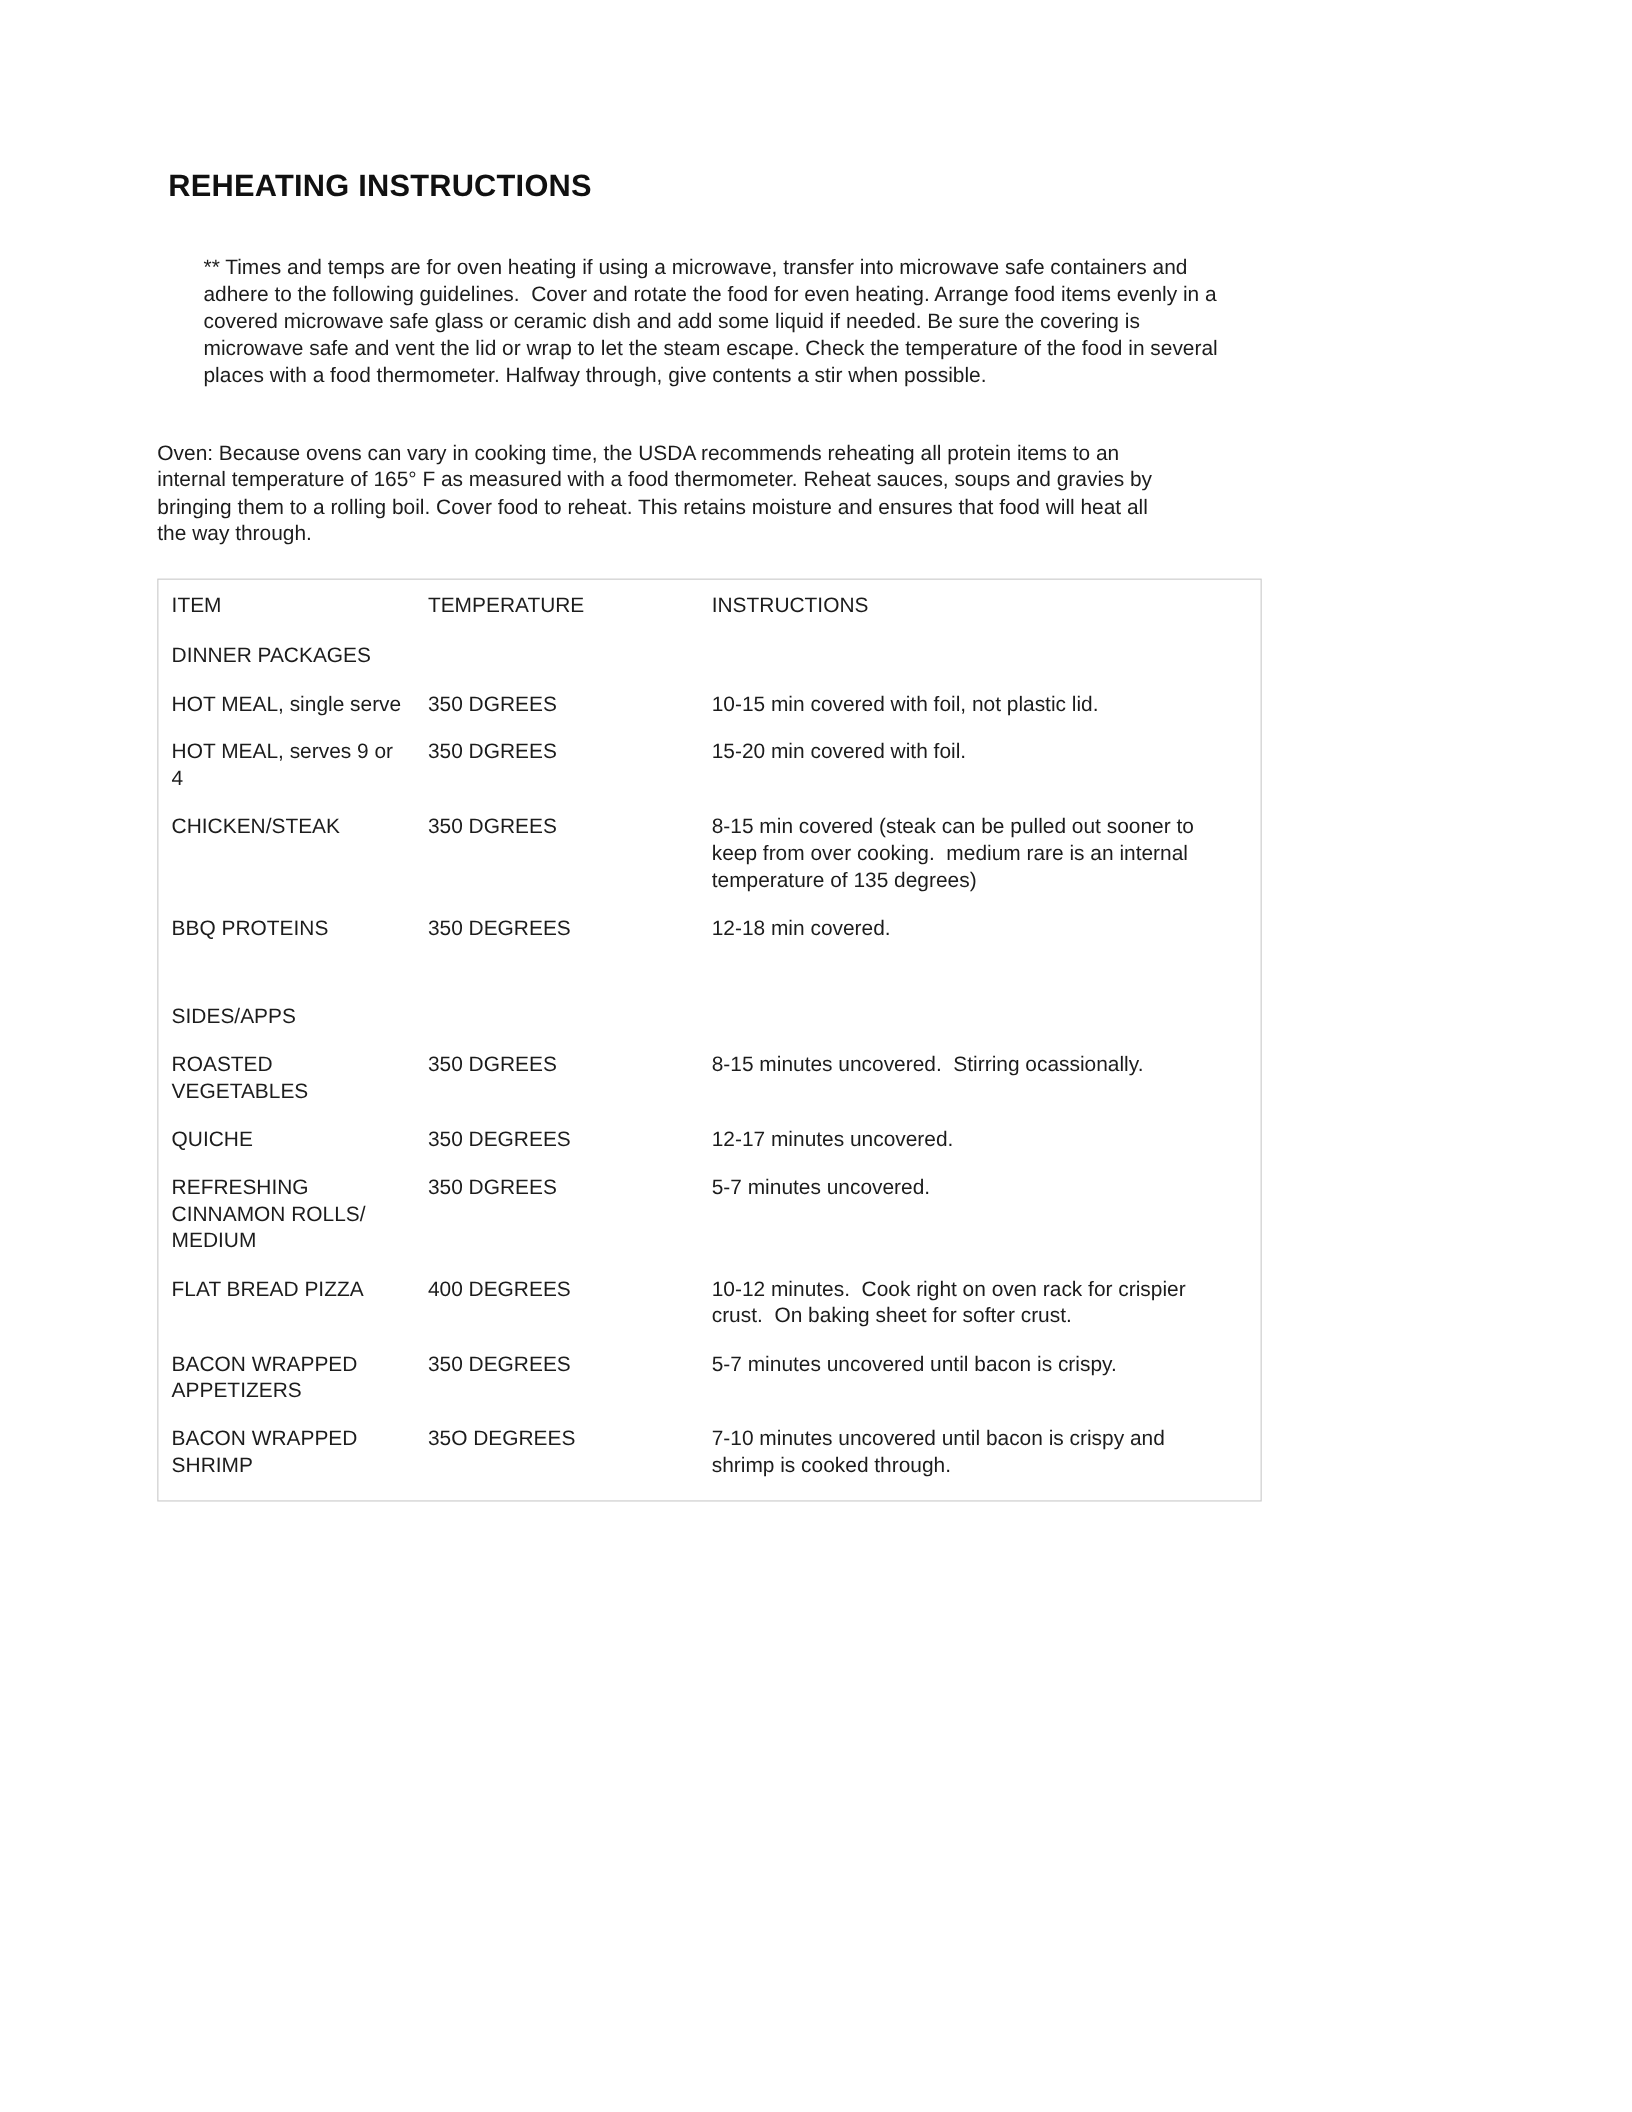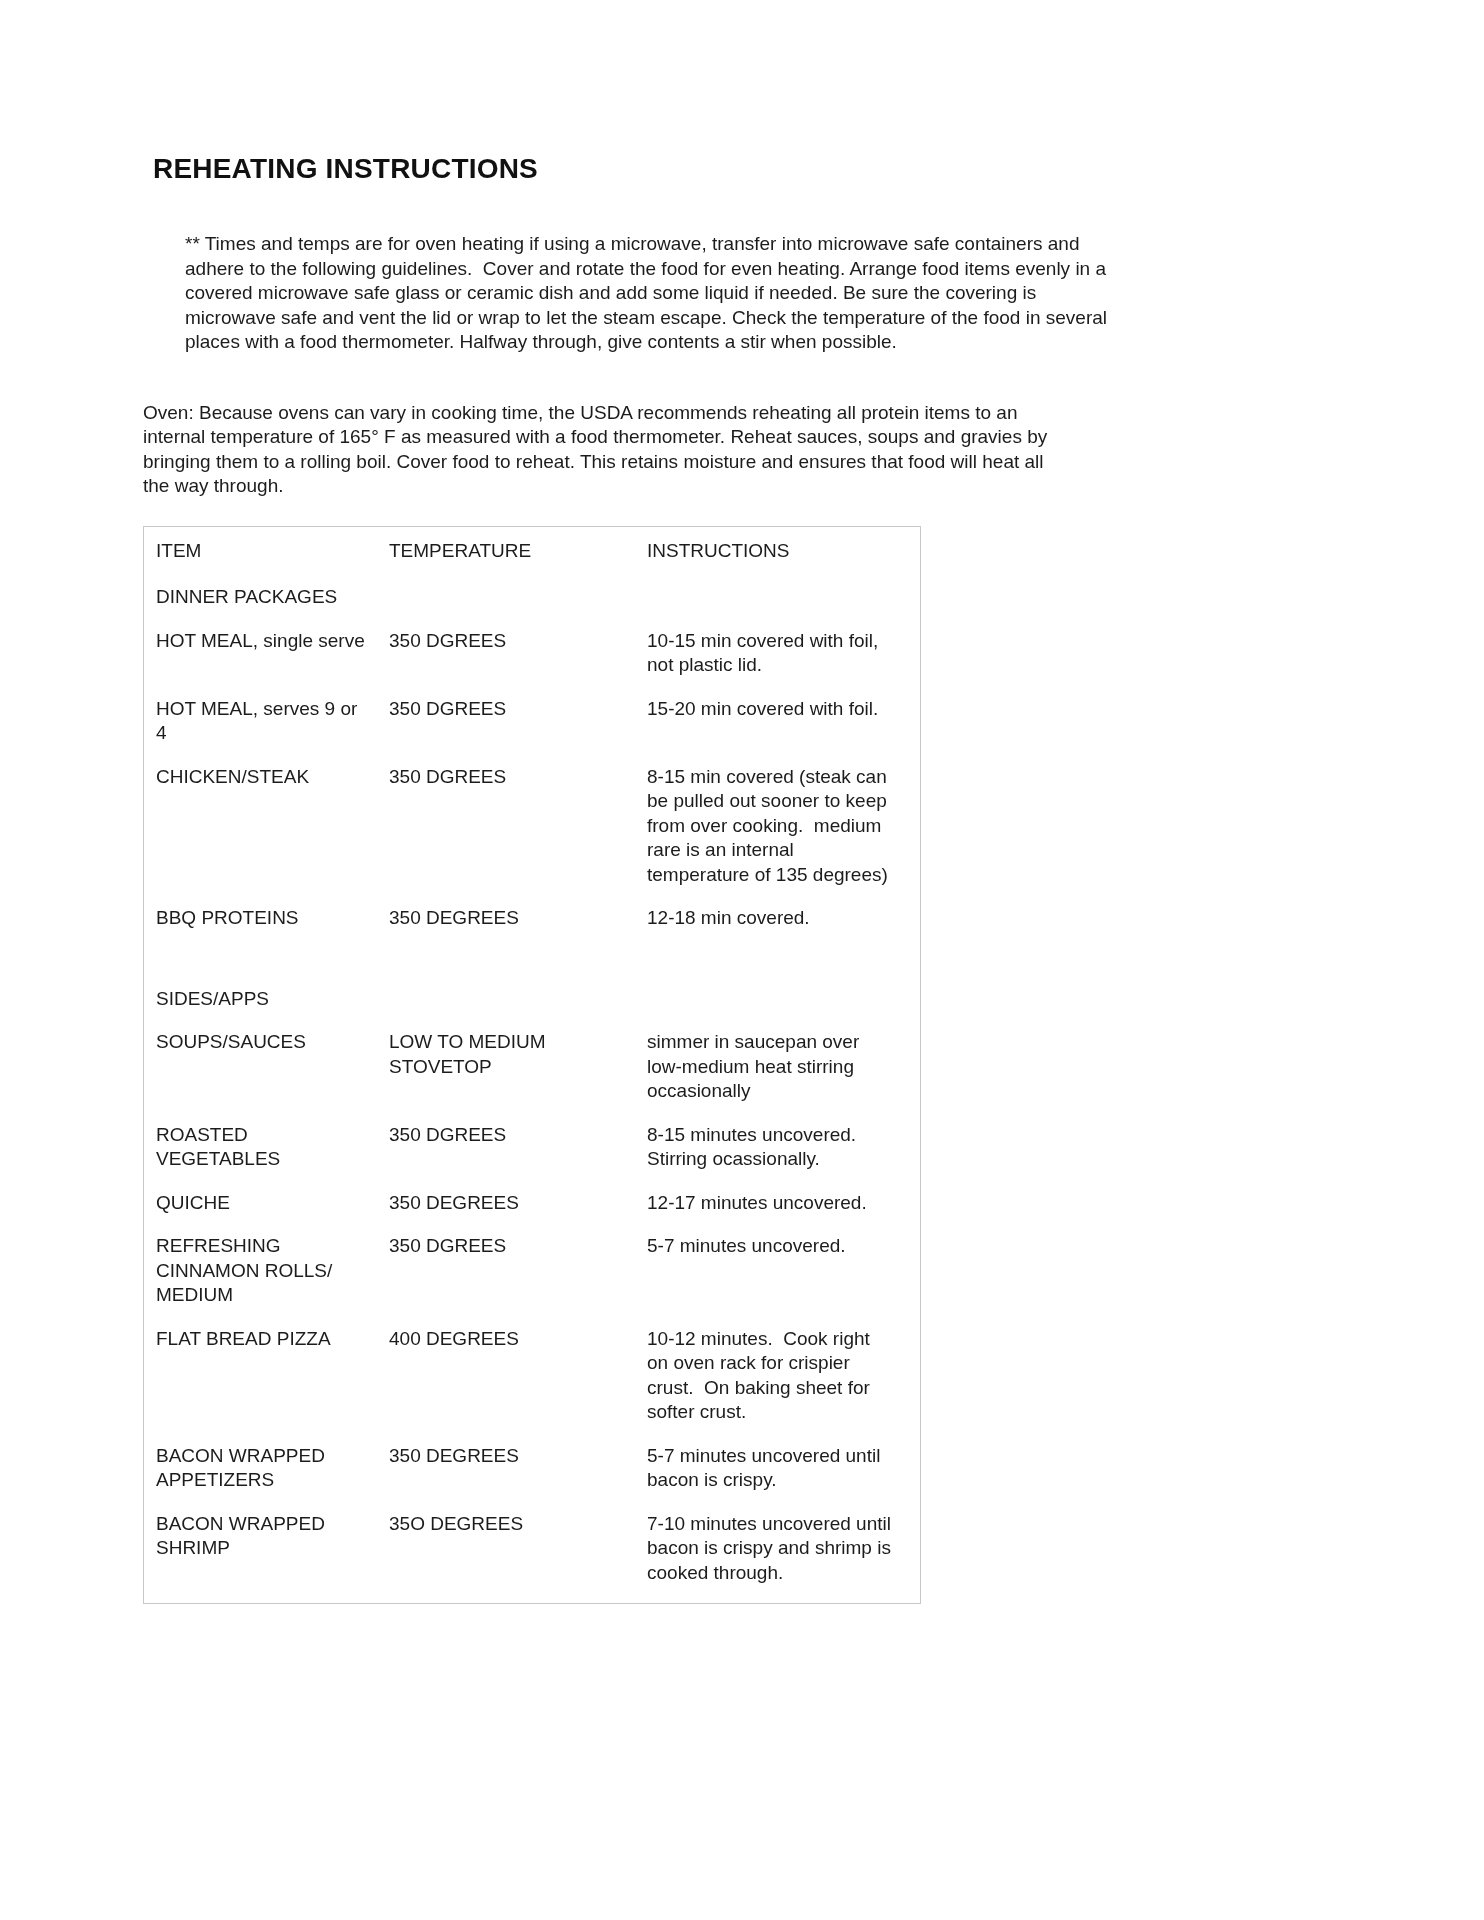--- a/index.html
+++ b/index.html
@@ -31,21 +31,21 @@
     width: 932px;
     font-size: 19px;
     line-height: 24.5px;
     margin: 0;
     white-space: pre-wrap;
   }
   .para-1 { margin-top: 47px; margin-left: 42px; }
   .para-2 { margin-top: 46px; }
   .reheat-table {
     margin-top: 27px;
-    width: 778px;
+    width: 1004px;
     border: 1px solid #c9c9c9;
     padding: 12px 12px 18px 12px;
     font-size: 19px;
     line-height: 24.5px;
   }
   .t-row {
     display: grid;
     grid-template-columns: 233px 258px 1fr;
     align-items: start;
   }
@@ -101,25 +101,20 @@
   </div>
 
   <div class="t-row data">
     <div class="cell">BBQ PROTEINS</div>
     <div class="cell">350 DEGREES</div>
     <div class="cell">12-18 min covered.</div>
   </div>
 
   <div class="t-section gap-large">SIDES/APPS</div>
 
-  <div class="t-row data">
-    <div class="cell">SOUPS/SAUCES</div>
-    <div class="cell">LOW TO MEDIUM STOVETOP</div>
-    <div class="cell">simmer in saucepan over low-medium heat stirring occasionally</div>
-  </div>
 
   <div class="t-row data">
     <div class="cell">ROASTED VEGETABLES</div>
     <div class="cell">350 DGREES</div>
     <div class="cell">8-15 minutes uncovered.  Stirring ocassionally.</div>
   </div>
 
   <div class="t-row data">
     <div class="cell">QUICHE</div>
     <div class="cell">350 DEGREES</div>

